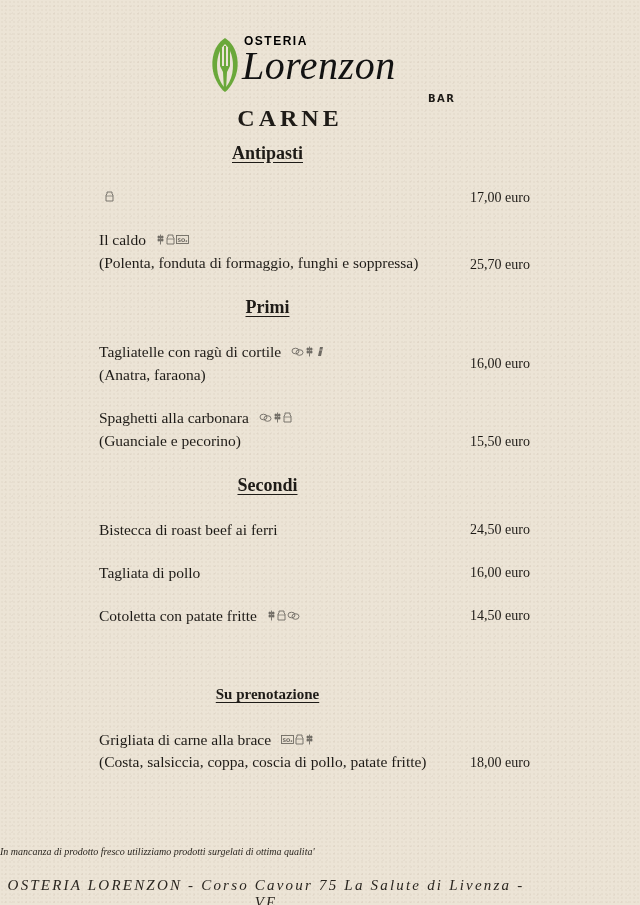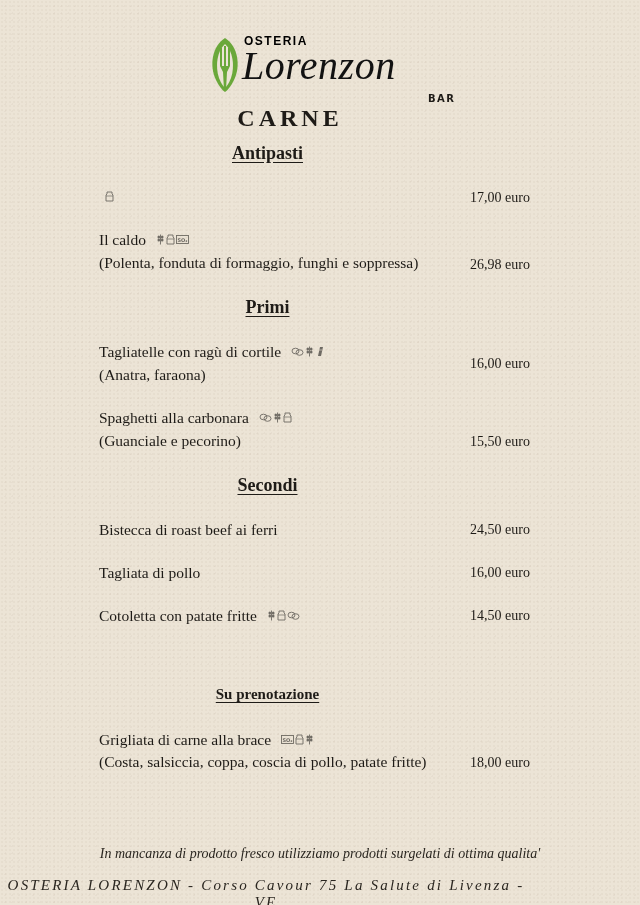--- a/index.html
+++ b/index.html
@@ -26,21 +26,21 @@
   .section.small { font-size: 15px; }
 
   .line { position: absolute; left: 99px; font-family: "Liberation Serif", serif; font-size: 15.5px; color: #1e1b17; white-space: nowrap; }
   .price { position: absolute; right: 110px; font-family: "Liberation Serif", serif; font-size: 14px; color: #1e1b17; white-space: nowrap; }
 
   .icons { display: inline-flex; gap: 1px; margin-left: 6px; vertical-align: middle; position: relative; top: -2px; }
   .ico { display: inline-block; width: 9px; height: 11px; color: #6e6a63; }
   .ico svg { width: 100%; height: 100%; display: block; }
   .ico.wide { width: 13px; }
 
-  .note { position: absolute; left: 0; width: 640px; top: 846px; text-align: center; font-family: "Liberation Serif", serif; font-style: italic; font-size: 14px; color: #2a2620; }
+  .note { position: absolute; left: 0; width: 640px; top: 846px; text-align: left; font-family: "Liberation Serif", serif; font-style: italic; font-size: 10px; color: #2a2620; }
   .footer { position: absolute; left: 0; width: 532px; top: 877px; text-align: center; font-family: "Liberation Serif", serif; font-style: italic; font-size: 15px; letter-spacing: 2.2px; color: #2a2620; }
 </style>
 </head>
 <body>
 
 <div class="logo">
   <span class="fork">
     <svg viewBox="0 0 34 58">
       <path d="M17 2 C4 10 1 30 8 44 C11 50 14 54 17 56 C20 54 23 50 26 44 C33 30 30 10 17 2 Z" fill="#6aa83a"></path>
       <path d="M17 8 C9 15 7 30 11 42 C13 47 15 50 17 52 C19 50 21 47 23 42 C27 30 25 15 17 8 Z" fill="#ece4d6"></path>
@@ -91,21 +91,21 @@
       </span>
     <span class="ico wide">
         <svg viewBox="0 0 13 11">
           <rect x="0.5" y="1.5" width="12" height="8" fill="none" stroke="currentColor" stroke-width="0.9"></rect>
           <text x="6.5" y="7.8" font-size="5" text-anchor="middle" fill="currentColor" font-family="DejaVu Sans, sans-serif" font-weight="bold">SO₂</text>
         </svg>
       </span>
   </span>
 </div>
 <div class="line" style="top:254px">(Polenta, fonduta di formaggio, funghi e soppressa)</div>
-<div class="price" style="top:257px">26,98 euro</div>
+<div class="price" style="top:257px">25,70 euro</div>
 
 <div class="section" style="top:297px">Primi</div>
 
 <div class="line" style="top:343px">
   <span>Tagliatelle con ragù di cortile</span>
   <span class="icons">
     <span class="ico wide">
         <svg viewBox="0 0 13 11">
           <ellipse cx="4.5" cy="5" rx="3.5" ry="2.8" fill="none" stroke="currentColor" stroke-width="0.9"></ellipse>
           <ellipse cx="8.5" cy="6.5" rx="3.5" ry="2.8" fill="none" stroke="currentColor" stroke-width="0.9"></ellipse>

